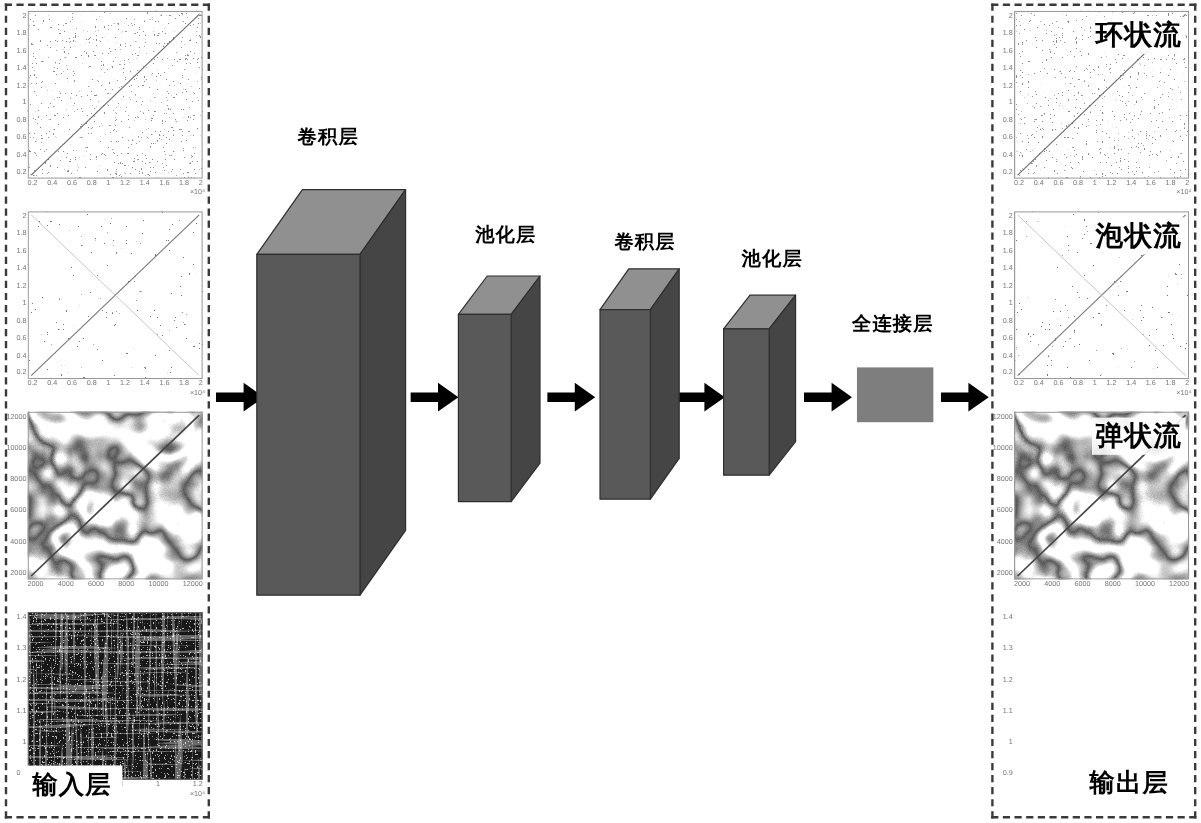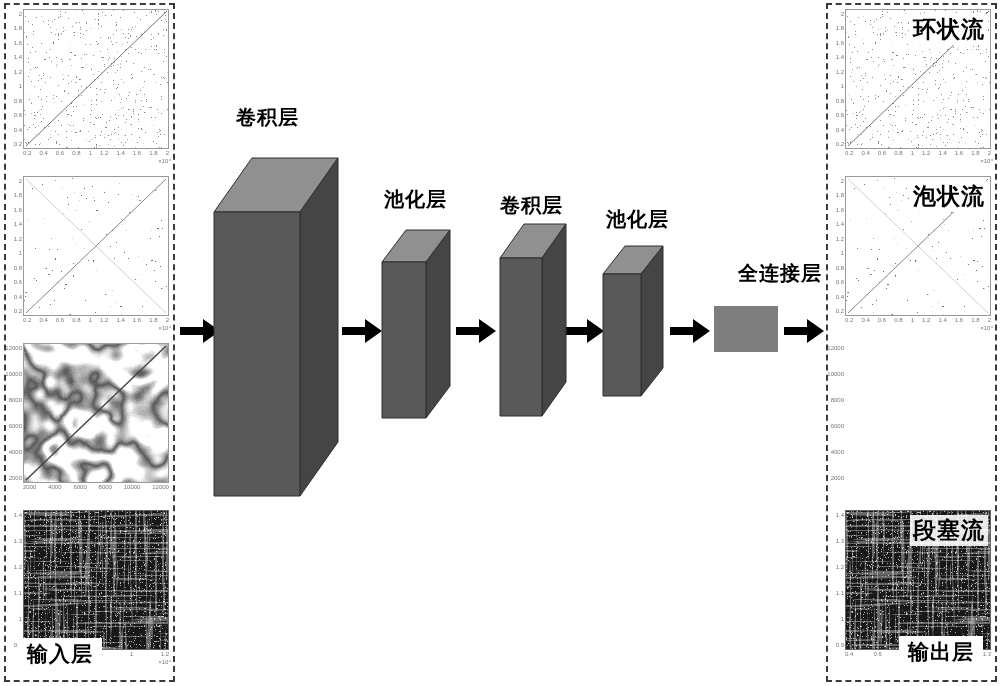--- a/index.html
+++ b/index.html
@@ -32,21 +32,21 @@
     position:absolute; top:5px; right:3px; font-size:23px; font-weight:bold;
     background:rgba(255,255,255,0.88); padding:0 3px; letter-spacing:1px;
   }
   .panel-label {
     position:absolute; font-size:21px; font-weight:bold;
     background:#ffffff; padding:2px 9px; letter-spacing:1px;font-family:Liberation Serif, serif;
   }
   #input-panel  .panel-label { left:12px;  bottom:10px; }
   #output-panel .panel-label { right:12px; bottom:12px; }
   
-  .layer-label { position:absolute; font-size:20px; font-weight:bold; letter-spacing:1px; }
+  .layer-label { position:absolute; font-size:16px; font-weight:bold; letter-spacing:1px;margin-left:12px; }
   .arrow { position:absolute; }
   .block { position:absolute; }
   .block polygon { stroke:#2f2f2f; stroke-width:1; stroke-linejoin:round; }
   .block rect { stroke:none; }
   .defs-holder { position:absolute; width:0; height:0; }
 </style>
 </head>
 <body>
 
 <svg class="defs-holder" aria-hidden="true">
@@ -259,21 +259,21 @@
 </svg>
 
 <svg class="block" style="left:714px;top:306px" width="64" height="46">
   <rect width="64" height="46" fill="#7e7e7e"></rect>
 </svg>
 
 <div class="layer-label" style="left:236px;top:104px">卷积层</div>
 <div class="layer-label" style="left:384px;top:186px">池化层</div>
 <div class="layer-label" style="left:500px;top:192px">卷积层</div>
 <div class="layer-label" style="left:606px;top:206px">池化层</div>
-<div class="layer-label" style="left:738px;top:260px">全连接层</div>
+<div class="layer-label" style="left:698px;top:260px">全连接层</div>
 
 <div class="panel" id="output-panel">
 
   <div class="plot">
     <div class="yticks">
         <span>2</span>
         <span>1.8</span>
         <span>1.6</span>
         <span>1.4</span>
         <span>1.2</span>
@@ -347,46 +347,45 @@
 
   <div class="plot">
     <div class="yticks">
         <span>12000</span>
         <span>10000</span>
         <span>8000</span>
         <span>6000</span>
         <span>4000</span>
         <span>2000</span>
       </div>
+    <div class="pframe">
+      <svg class="thumb" width="146" height="140">
+        <rect width="146" height="140" fill="#ffffff"></rect>
+        <rect width="146" height="140" fill="#000" filter="url(#cont)" opacity="0.65"></rect>
+        <line x1="3" y1="137" x2="143" y2="3" stroke="#444" stroke-width="1.4"></line>
+        <rect x="0.5" y="0.5" width="145" height="139" fill="none" stroke="#999"></rect>
+      </svg>
+      <div class="flow-label">弹状流</div>
+      <div class="xticks">
+          <span>2000</span>
+          <span>4000</span>
+          <span>6000</span>
+          <span>8000</span>
+          <span>10000</span>
+          <span>12000</span>
+        </div>
+      <div class="xscale"></div>
+    </div>
   </div>
 
   <div class="plot">
     <div class="yticks">
         <span>1.4</span>
         <span>1.3</span>
         <span>1.2</span>
         <span>1.1</span>
         <span>1</span>
         <span>0.9</span>
       </div>
-    <div class="pframe">
-      <svg class="thumb" width="146" height="140">
-        <rect width="146" height="140" fill="#181818"></rect>
-        <rect width="146" height="140" fill="#000" filter="url(#spkW)" opacity="0.7"></rect>
-        <rect width="146" height="140" fill="#000" filter="url(#streakH)" opacity="0.35"></rect>
-        <rect width="146" height="140" fill="#000" filter="url(#streakV)" opacity="0.35"></rect>
-        <rect x="0.5" y="0.5" width="145" height="139" fill="none" stroke="#666"></rect>
-      </svg>
-      <div class="flow-label">段塞流</div>
-      <div class="xticks">
-          <span>0.4</span>
-          <span>0.6</span>
-          <span>0.8</span>
-          <span>1</span>
-          <span>1.2</span>
-          <span>1.3</span>
-        </div>
-      <div class="xscale"></div>
-    </div>
   </div>
 
   <div class="panel-label">输出层</div>
 </div>
 
 </body></html>

